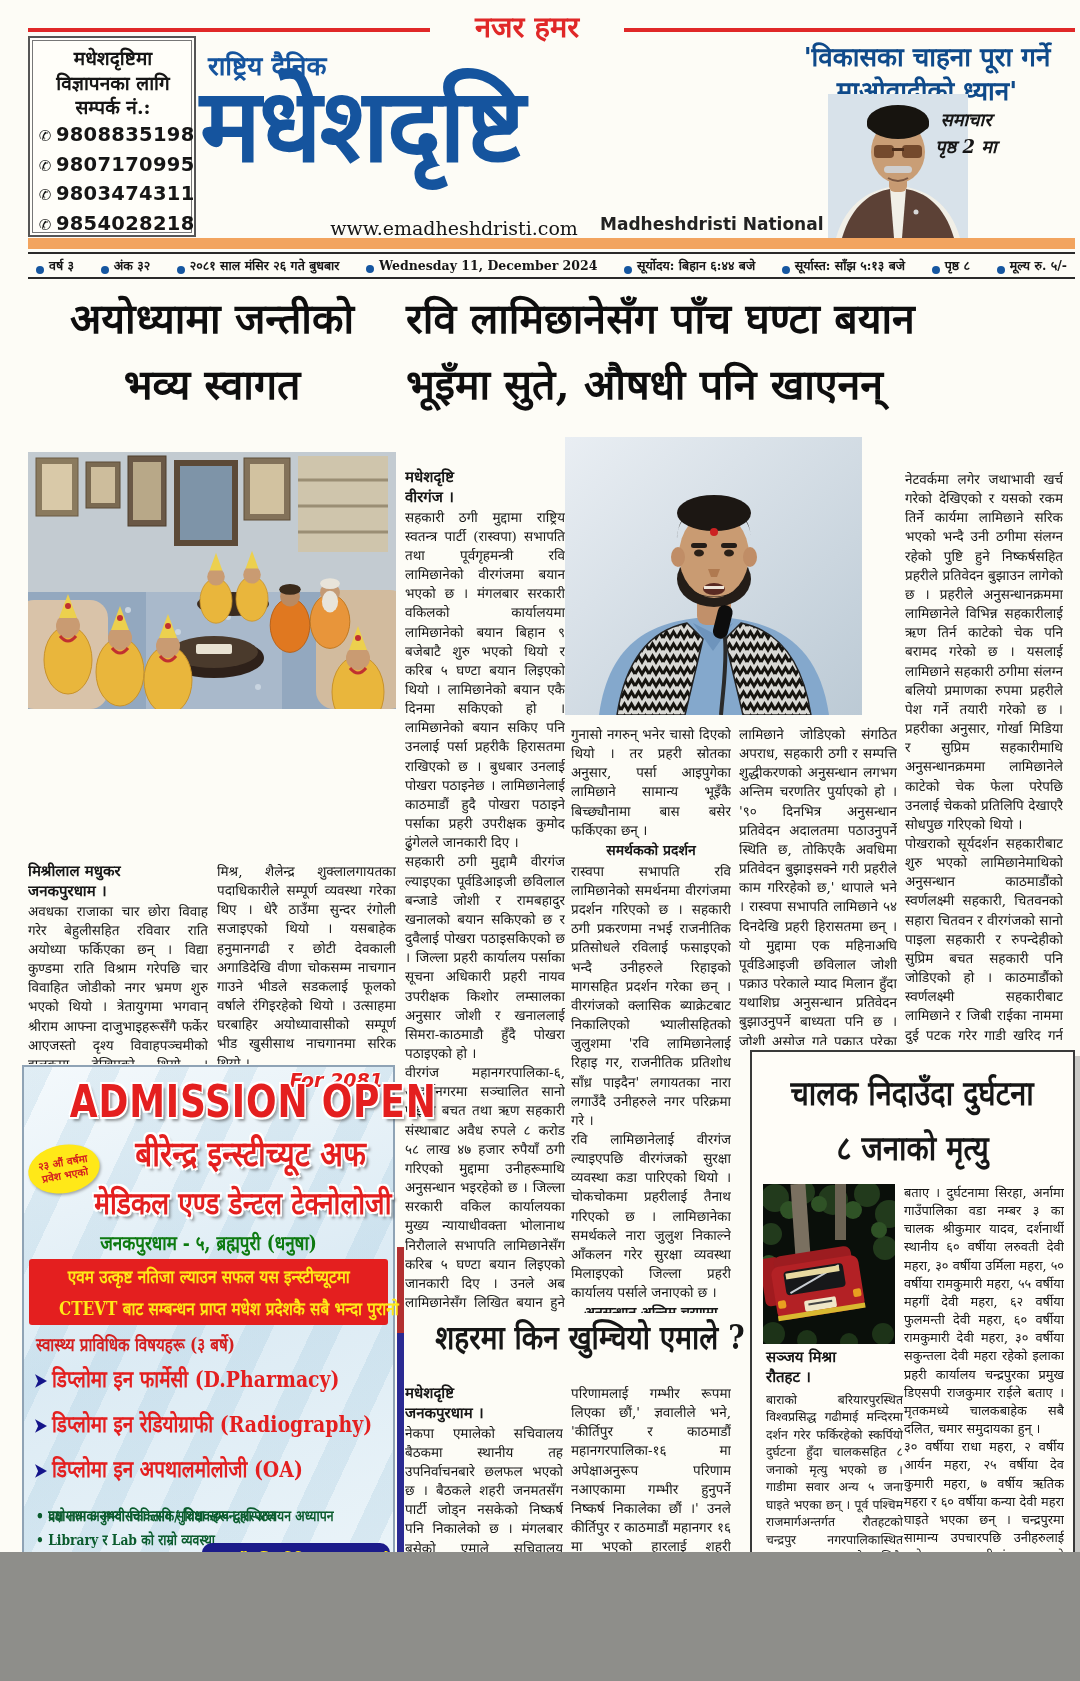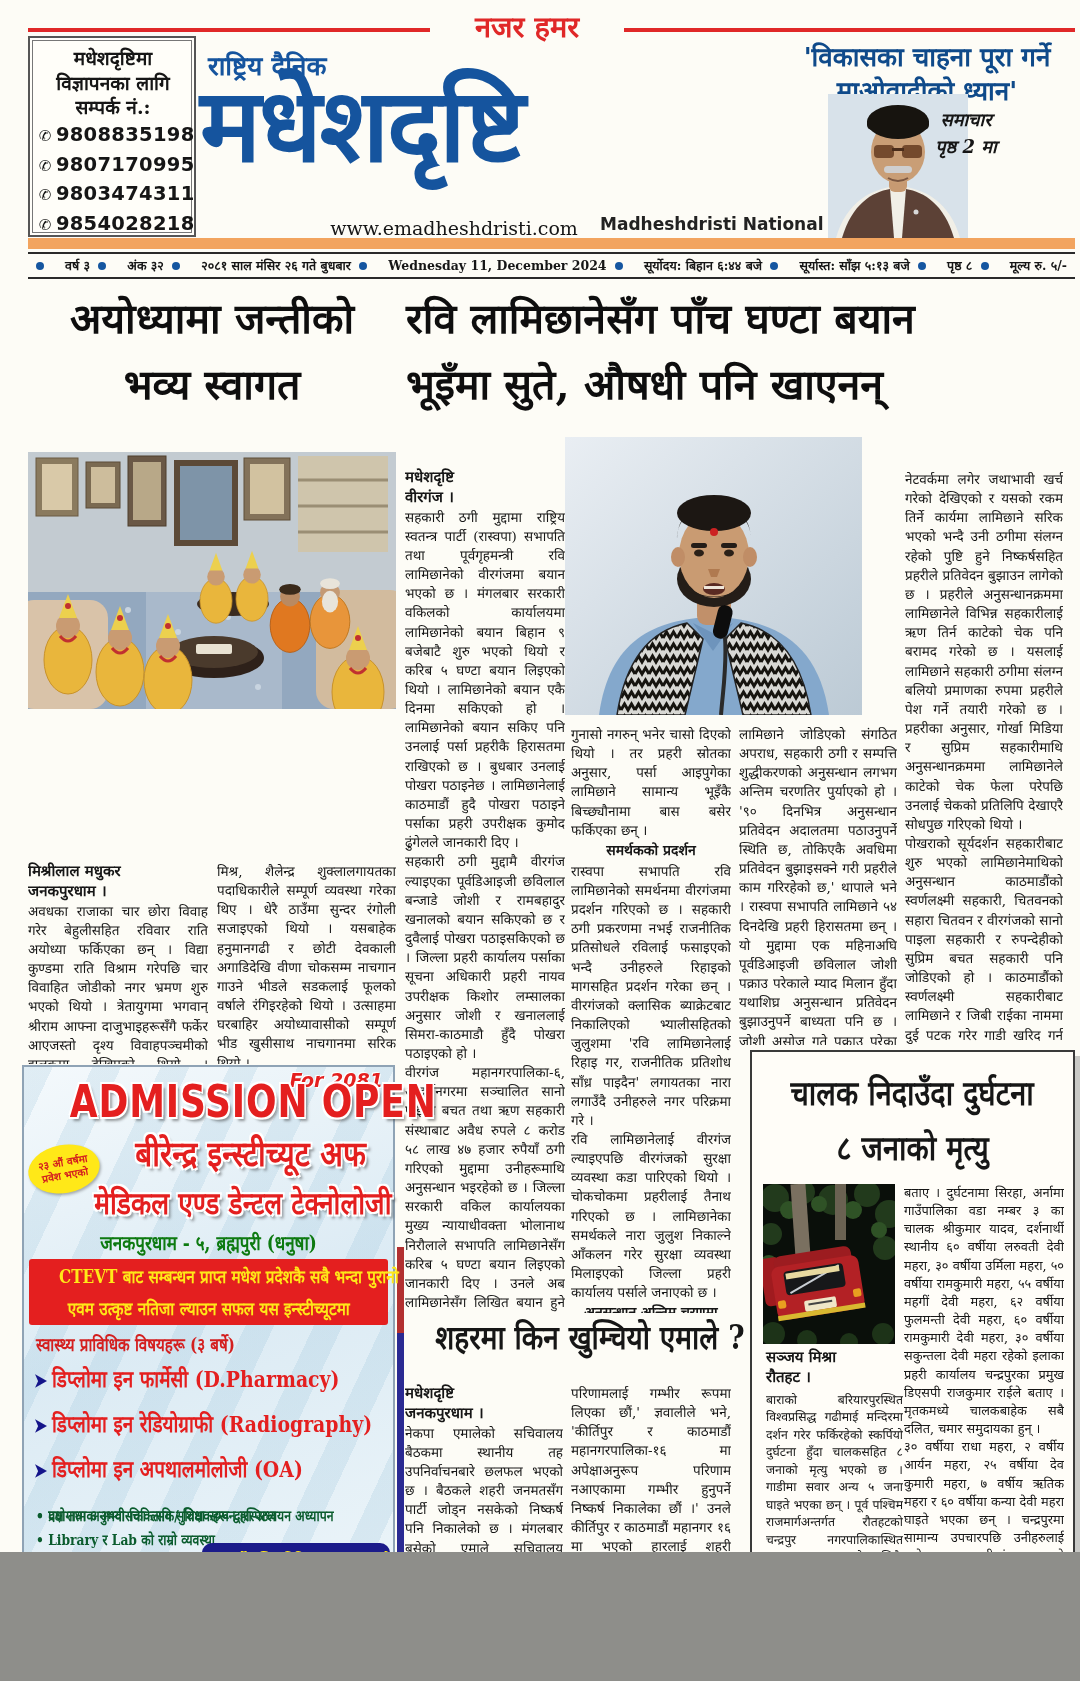--- a/index.html
+++ b/index.html
@@ -26,21 +26,21 @@
   #masthead-subtitle{left:600px;top:214px;font-size:17px;font-weight:bold;color:#222;}
   #promo-quote{left:778px;top:40px;width:298px;text-align:center;font-size:26px;font-weight:bold;color:#0f4a8a;line-height:1.32;}
   #promo-note{left:903px;top:106px;width:126px;text-align:center;font-style:italic;font-size:18px;font-weight:bold;line-height:1.5;}
   #promo-photo{left:828px;top:94px;width:140px;height:144px;}
   #orange-band{left:28px;top:238px;width:1047px;height:11px;background:#f2a45f;}
 
   
   #dateline{left:28px;top:252px;width:1047px;height:27px;border-top:2px solid #2a2a2a;border-bottom:2px solid #2a2a2a;
     display:flex;align-items:center;justify-content:space-between;padding:0 8px;box-sizing:border-box;
     font-size:12.5px;font-weight:bold;overflow:hidden;}
-  .dl-item{display:flex;align-items:center;gap:21px;white-space:nowrap;}
+  .dl-item{display:flex;align-items:flex-end;gap:5px;white-space:nowrap;}
   .dl-dot{width:8px;height:8px;border-radius:50%;background:#1556a0;flex:none;}
 
   
   .headline{font-weight:bold;color:#0e0e0e;}
   #headline-ayodhya{left:28px;top:286px;width:368px;text-align:center;font-size:41px;line-height:1.62;}
   #headline-lam{left:406px;top:286px;width:672px;font-size:41px;line-height:1.62;}
 
   
   .photo{overflow:hidden;background:#cfd3d6;}
   .photo svg{display:block;width:100%;height:100%;}
@@ -465,22 +465,22 @@
   <div class="ab" id="ad-ribbon-blue"></div>
 
   <div class="ab" id="admission-ad">
     <div class="ad-for sans">For 2081</div>
     <div class="ad-title sans outline-w"><span class="squeeze">ADMISSION OPEN</span></div>
     <div class="ad-badge">२३ औं वर्षमा प्रवेश भएको</div>
     <div class="ad-inst1 outline-w"><span class="squeeze">बीरेन्द्र इन्स्टीच्यूट अफ</span></div>
     <div class="ad-inst2 outline-w"><span class="squeeze">मेडिकल एण्ड डेन्टल टेक्नोलोजी</span></div>
     <div class="ad-address"><span class="squeeze">जनकपुरधाम - ५, ब्रह्मपुरी (धनुषा)</span></div>
     <div class="ad-band">
+      <div><span class="squeeze">एवम उत्कृष्ट नतिजा ल्याउन सफल यस इन्स्टीच्यूटमा</span></div>
       <div><span class="squeeze">CTEVT बाट सम्बन्धन प्राप्त मधेश प्रदेशकै सबै भन्दा पुरानो</span></div>
-      <div><span class="squeeze">एवम उत्कृष्ट नतिजा ल्याउन सफल यस इन्स्टीच्यूटमा</span></div>
     </div>
     <div class="ad-section"><span class="squeezeL">स्वास्थ्य प्राविधिक विषयहरू (३ बर्षे)</span></div>
     <div class="ad-course" id="course-0"><span class="squeezeL"><span class="arrow">➤</span><span>डिप्लोमा इन फार्मेसी (D.Pharmacy)</span></span></div>
     <div class="ad-course" id="course-1"><span class="squeezeL"><span class="arrow">➤</span><span>डिप्लोमा इन रेडियोग्राफी (Radiography)</span></span></div>
     <div class="ad-course" id="course-2"><span class="squeezeL"><span class="arrow">➤</span><span>डिप्लोमा इन अपथालमोलोजी (OA)</span></span></div>
     <div class="ad-feature" id="feat-0"><span class="squeezeL"><span>•</span> <span>दक्ष तथा अनुभवी चिकित्सक/ शिक्षकहरू द्वारा अध्ययन अध्यापन</span></span></div>
     <div class="ad-feature" id="feat-1"><span class="squeezeL"><span>•</span> <span>प्रयोगात्मक अभ्यासका लागि सुविधा सम्पन हस्पिटल</span></span></div>
     <div class="ad-feature" id="feat-2"><span class="squeezeL"><span>•</span> <span>Library र Lab को राम्रो व्यवस्था</span></span></div>
     <div class="ad-feature" id="feat-3"><span class="squeezeL"><span>•</span> <span>शान्त तथा स्वच्छ वातावरण भएको</span></span></div>
     <div class="ad-feature" id="feat-4"><span class="squeezeL"><span>•</span> <span>CCTV को निगरानी भएको</span></span></div>

